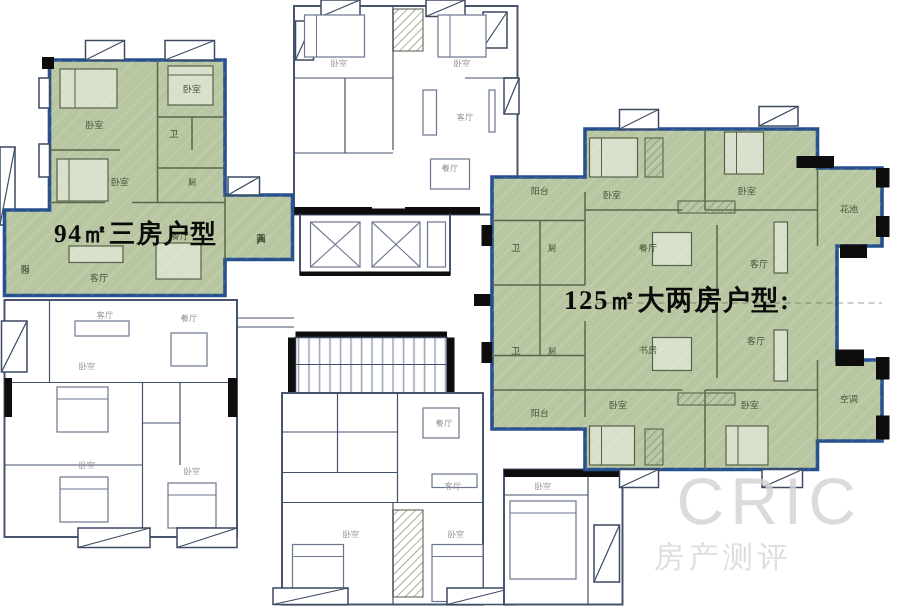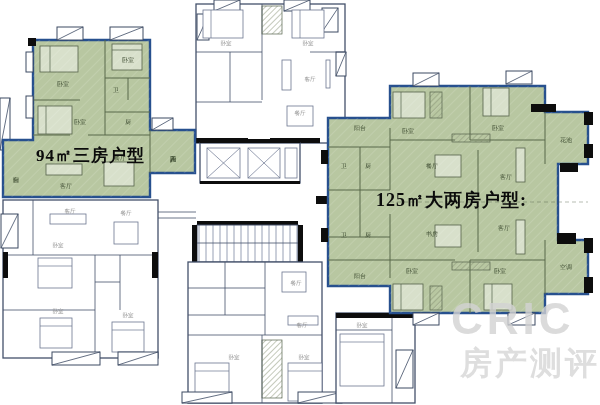--- a/index.html
+++ b/index.html
@@ -28,23 +28,23 @@
               white-space:nowrap;pointer-events:none;}
   .lab-green{color:var(--room-label-green);}
   .lab-gray{color:var(--room-label-gray);font-size:5.5px;}
   .vert{writing-mode:vertical-rl;}
 
   .area-label{position:absolute;font-family:"Liberation Serif",serif;font-weight:700;
               color:#0b0b0b;letter-spacing:1px;white-space:nowrap;}
   #label-a{left:36px;top:144px;font-size:17px;}
   #label-b{left:376px;top:188px;font-size:18px;}
 
-  .wm{position:absolute;font-weight:700;color:var(--watermark-color);white-space:nowrap;}
+  .wm{position:absolute;font-weight:400;color:var(--watermark-color);white-space:nowrap;margin-top:16px;}
   .wm1{left:451px;top:294px;font-size:44px;letter-spacing:4px;opacity:.8;}
-  .wm2{left:460px;top:342px;font-size:32px;letter-spacing:3px;opacity:.75;}
+  .wm2{left:436px;top:342px;font-size:20px;letter-spacing:3px;opacity:.75;}
 </style>
 </head>
 <body>
 
 <div class="stage">
 
   <svg width="600" height="405" viewBox="0 0 600 405">
     <defs>
       <pattern id="tex" width="7" height="7" patternUnits="userSpaceOnUse" patternTransform="rotate(45)">
         <line x1="0" y1="0" x2="0" y2="7" stroke="#ffffff" stroke-width="2" opacity="0.13"></line>

